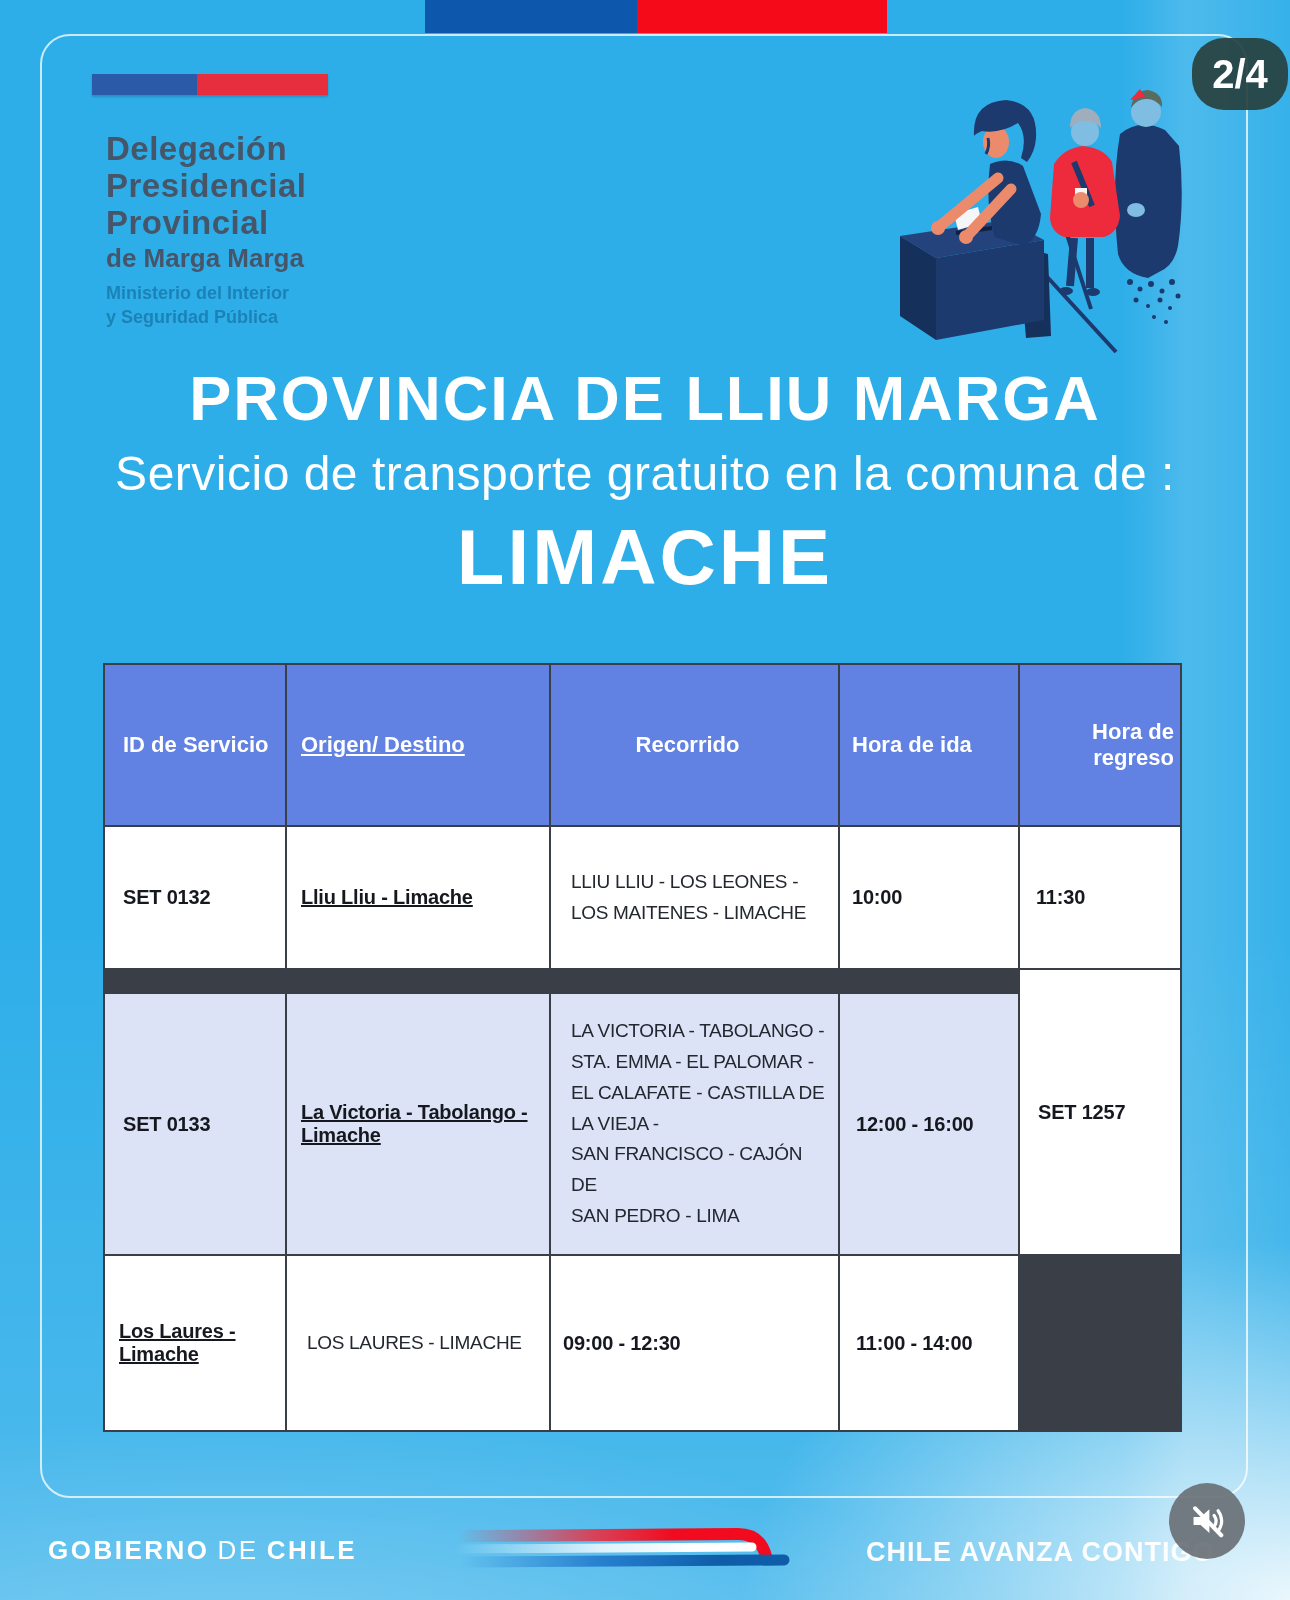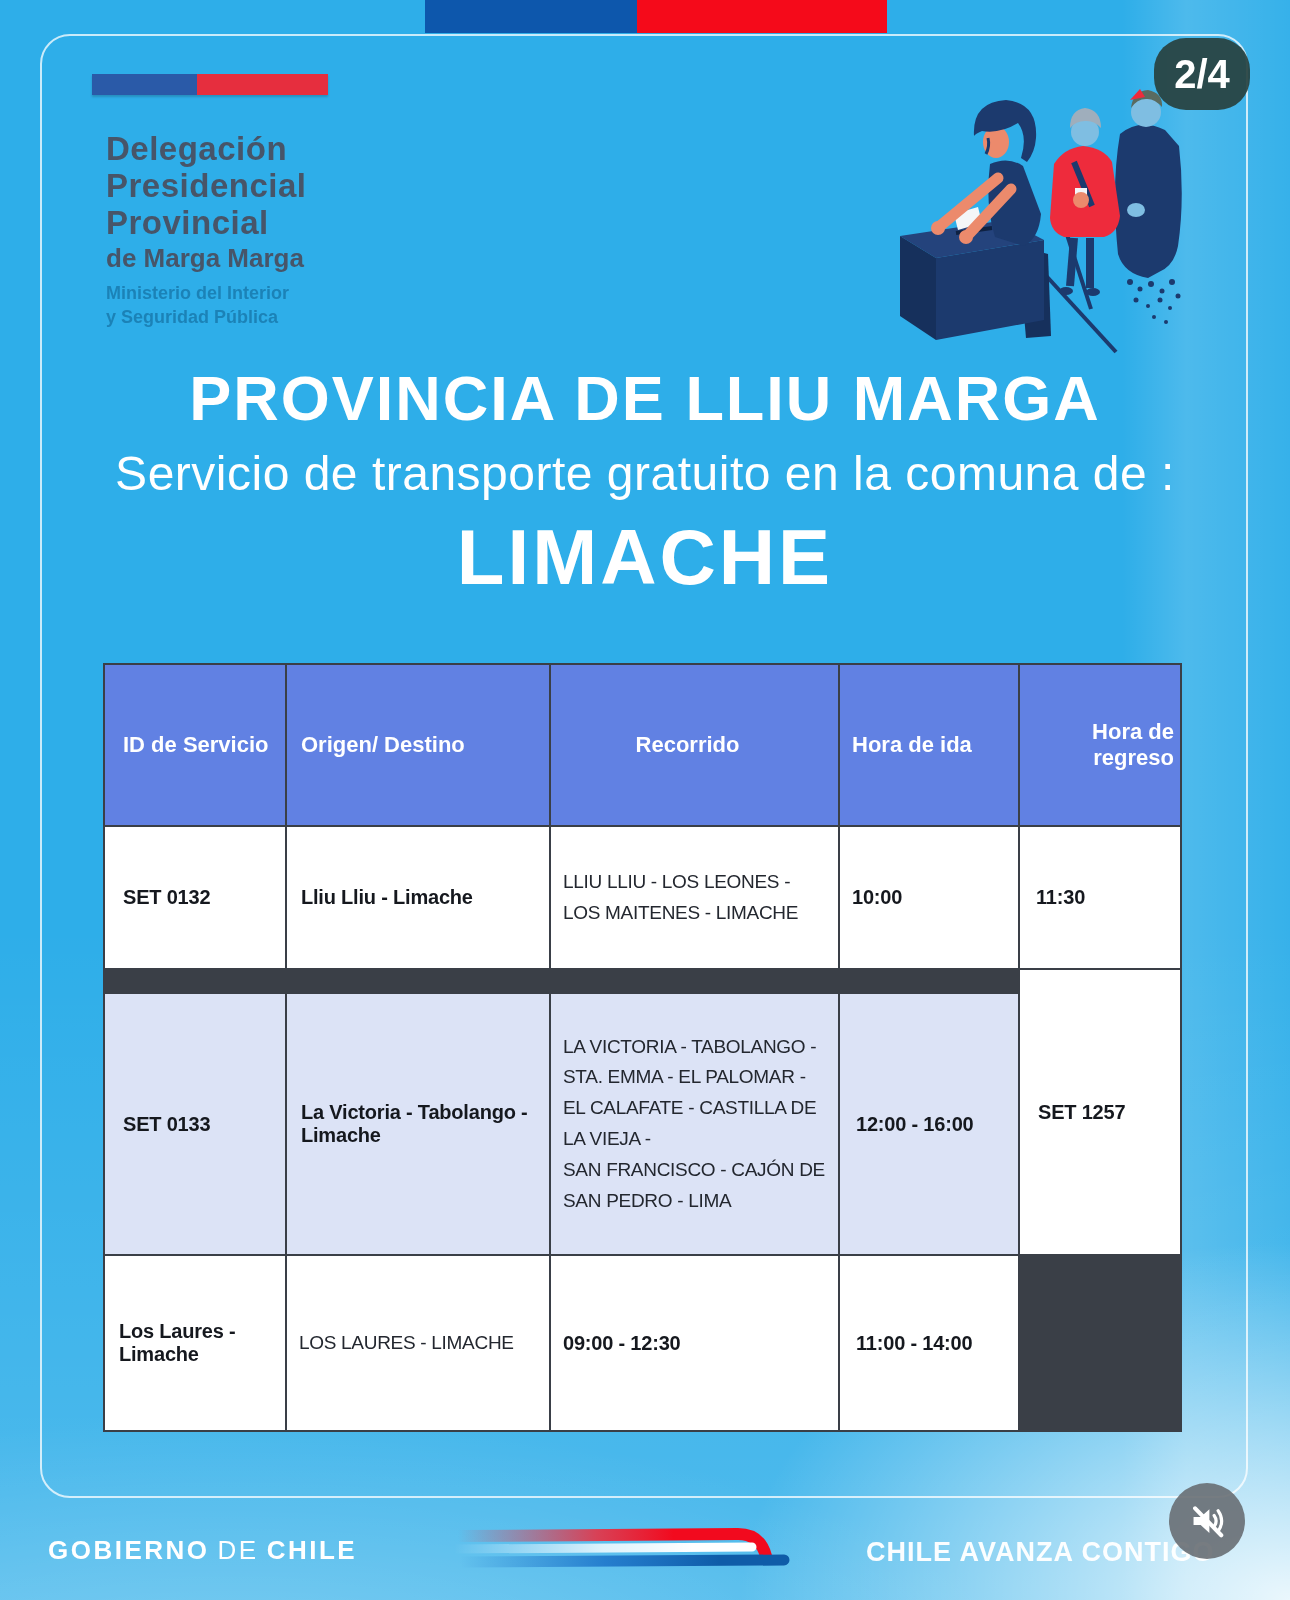--- a/index.html
+++ b/index.html
@@ -18,21 +18,21 @@
 
   
   .topbar-blue { left:425px; top:0; width:212px; height:33px; background:#0D57AC; }
   .topbar-red  { left:637px; top:0; width:250px; height:33px; background:#F50A1A; }
 
   
   .card { left:40px; top:34px; width:1208px; height:1464px;
           border:2px solid rgba(255,255,255,0.75); border-radius:30px; }
 
   
-  .badge { left:1154px; top:38px; width:96px; height:72px; border-radius:32px;
+  .badge { left:1192px; top:38px; width:96px; height:72px; border-radius:32px;
            background:rgba(40,66,64,0.93); color:#fff; font-size:40px; font-weight:bold;
            display:flex; align-items:center; justify-content:center; z-index:6; }
 
   
   .flag { left:92px; top:74px; width:236px; height:21px; display:flex;
           box-shadow:0 2px 2px rgba(0,0,0,0.18); }
   .flag-blue { width:105px; height:100%; background:#2A5AA8; }
   .flag-red  { flex:1; height:100%; background:#E62E3E; }
   .logo-text { left:106px; top:130px; color:#475569; font-weight:bold;
                font-size:33px; line-height:37px; letter-spacing:0.5px; }
@@ -53,22 +53,22 @@
            grid-template-columns:182px 264px 289px 180px 160px;
            grid-template-rows:162px 143px 286px 174px;
            border:2px solid #3A3F47; background:#3A3F47; }
   .cell { display:flex; align-items:center; background:#fff;
           border-right:2px solid #3A3F47; border-bottom:2px solid #3A3F47;
           white-space:pre-line; color:#15181E; }
   .cell:nth-child(5n) { border-right:none; }
   .cell:nth-child(n+16) { border-bottom:none; }
   .th { background:#6181E3; color:#fff; font-weight:bold; font-size:22px; }
   .c1 { padding-left:18px; }
-  .c2 { padding-left:14px; padding-right:8px; }
-  .c3 { padding-left:12px; padding-right:8px; }
+  .c2 { padding-left:14px; padding-right:8px;text-decoration:underline; }
+  .c3 { padding-left:20px; padding-right:8px; }
   .c4 { padding-left:12px; padding-right:6px; }
   .c5 { padding-left:16px; padding-right:6px;text-align:right; }
   .th.c3 { justify-content:center; padding-left:0; padding-right:14px; }
   .val { font-weight:bold; font-size:20px; letter-spacing:-0.2px; }
   .route { font-size:19px; letter-spacing:-0.3px; line-height:1.62; color:#23272F; }
   .row-alt { background:#DCE3F6;margin-top:24px; }
 
   
   .footer-left { left:48px; top:1535px; color:#fff; font-size:26px; letter-spacing:2.5px; }
   .footer-left .light { font-weight:normal; margin:0 8px; }

